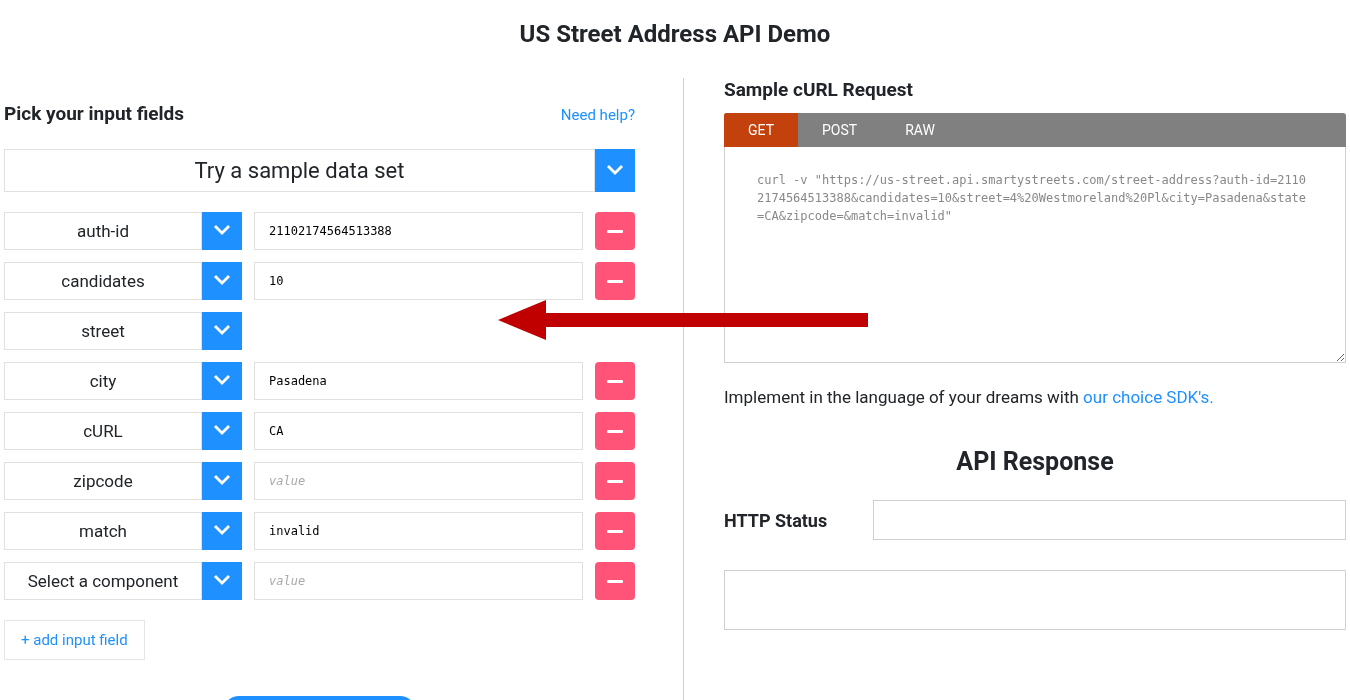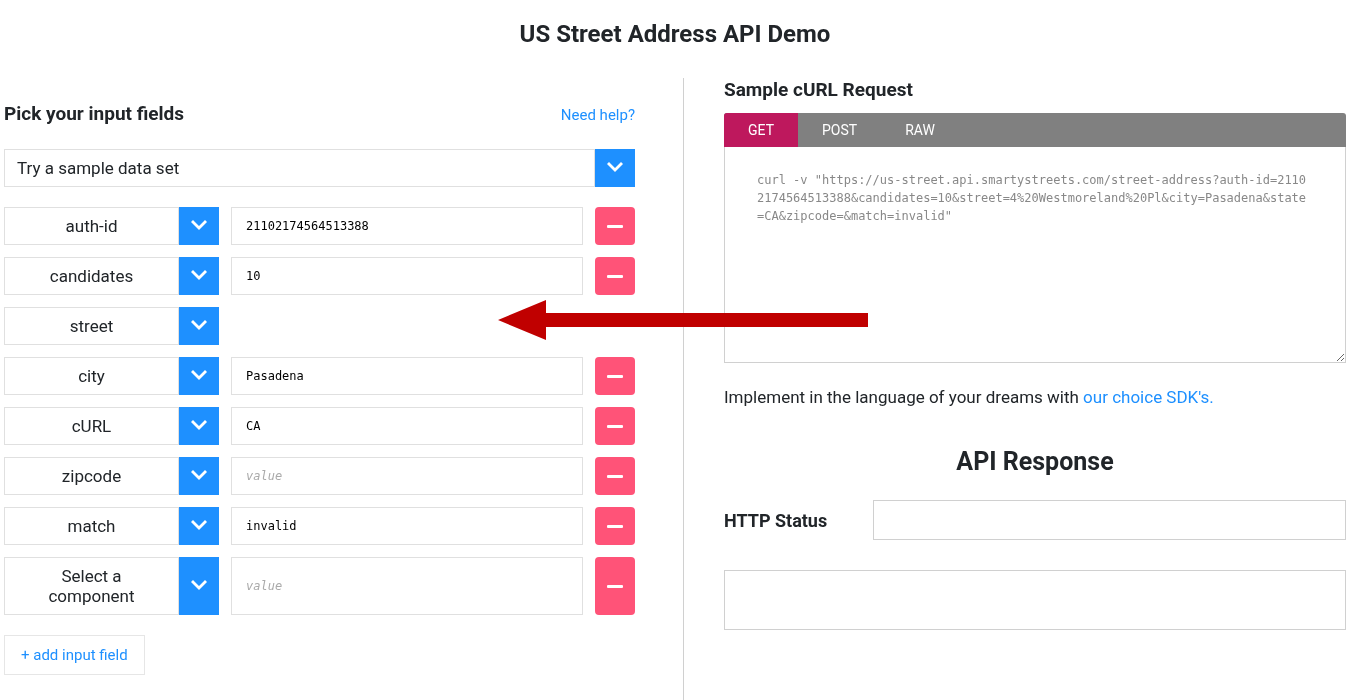--- a/index.html
+++ b/index.html
@@ -52,42 +52,42 @@
   }
   
   .sample-row {
     display: flex;
     margin-bottom: 20px;
   }
   .sample-select {
     flex: 1;
     border: 1px solid #e0e0e0;
     padding: 8px 12px;
-    font-size: 17px;
-    text-align: left;
+    font-size: 22px;
+    text-align: center;
     background: #fff;
   }
   .dropdown-btn {
     width: 40px;
     background: #1e90ff;
     display: flex;
     align-items: center;
     justify-content: center;
     cursor: pointer;
   }
   .dropdown-btn svg { width: 16px; height: 12px; fill: #fff; }
   
   .field-row {
     display: flex;
     margin-bottom: 12px;
     gap: 12px;
   }
   .field-label-wrap {
     display: flex;
-    width: 215px;
+    width: 238px;
   }
   .field-label {
     flex: 1;
     border: 1px solid #e0e0e0;
     padding: 8px 12px;
     font-size: 17px;
     text-align: center;
     background: #fff;
     display: flex;
     align-items: center;
@@ -156,21 +156,21 @@
   }
   .tab {
     padding: 0 24px;
     color: #fff;
     font-size: 14px;
     display: flex;
     align-items: center;
     cursor: pointer;
   }
   .tab.active {
-    background: #be185d;
+    background: #c2410c;
   }
   .curl-box {
     border: 1px solid #d0d0d0;
     border-top: none;
     padding: 24px 32px;
     font-family: ui-monospace, SFMono-Regular, "SF Mono", Menlo, Consolas, monospace;
     font-size: 12px;
     color: #888;
     line-height: 1.5;
     height: 216px;

